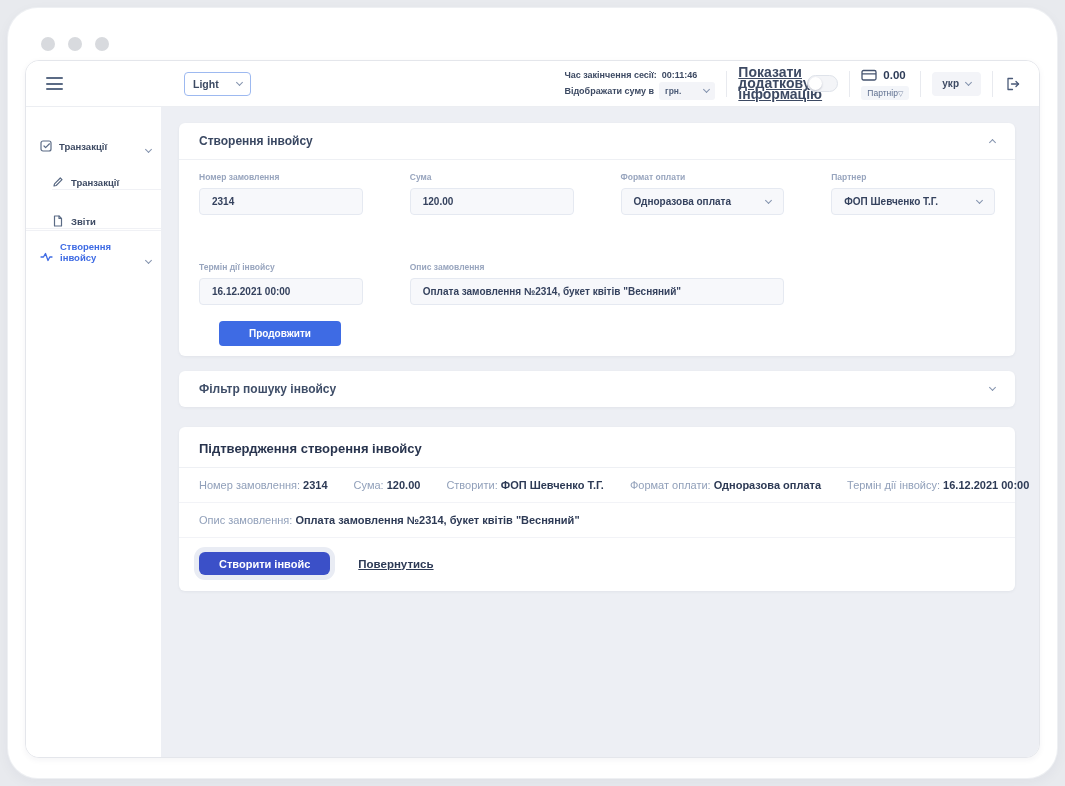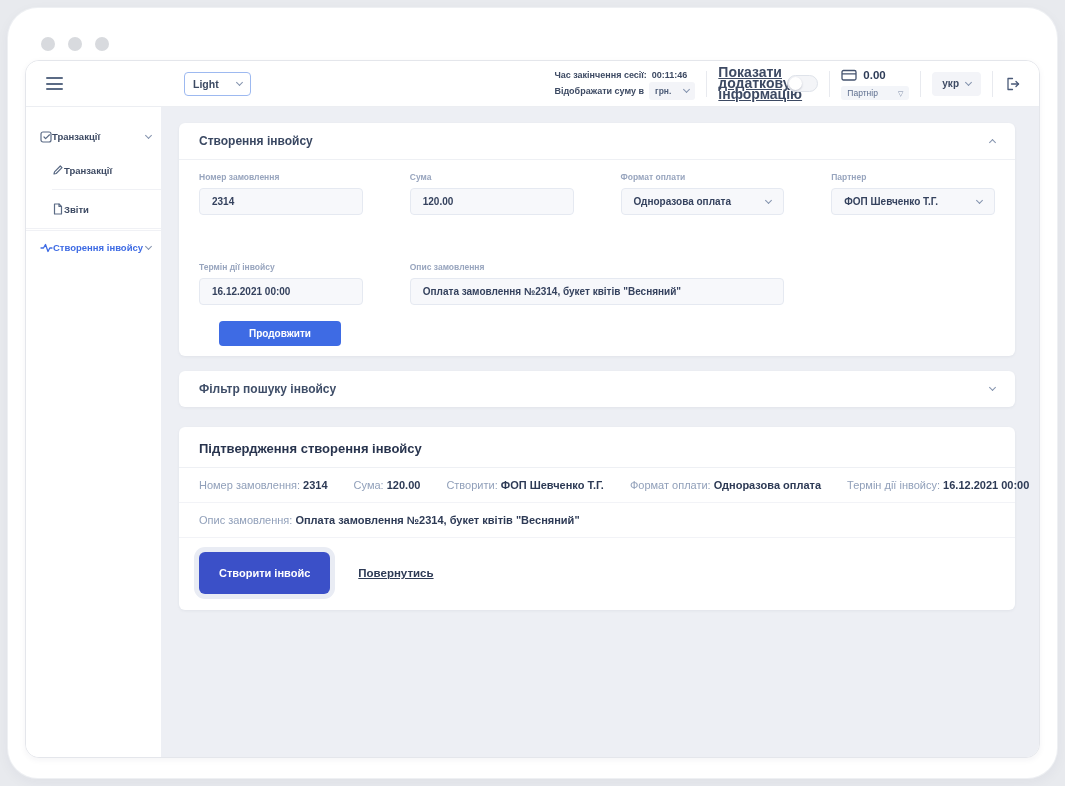--- a/index.html
+++ b/index.html
@@ -45,48 +45,48 @@
   .chev { width:5px; height:5px; border-right:1.4px solid #8392ad; border-bottom:1.4px solid #8392ad; transform:rotate(45deg); margin-top:-3px; }
   .chev.up { transform:rotate(-135deg); margin-top:3px; }
 
   .topbar-right { margin-left:auto; display:flex; align-items:center; gap:11px; }
   .vdiv { width:1px; height:26px; background:#e8eaef; }
 
   .session { font-size:9px; font-weight:bold; color:#3d4a63; line-height:14px; }
   .session-row { display:flex; align-items:center; gap:5px; }
   .mini-select {
     background:#f3f4f8; border-radius:3px; padding:2px 6px; font-size:8.5px; font-weight:bold;
-    color:#4c5b77; display:flex; align-items:center; gap:13px; cursor:pointer;
+    color:#4c5b77; display:flex; align-items:center; gap:23px; cursor:pointer;
   }
   .show-info { font-size:14px; font-weight:bold; color:#3d4a63; line-height:11px; width:58px;text-decoration:underline; }
   .toggle {
     width:31px; height:17px; border-radius:9px; background:#f4f5f8; border:1px solid #dfe3ea;
     position:relative; cursor:pointer;
   }
   .knob { position:absolute; left:1px; top:1px; width:13px; height:13px; border-radius:50%; background:#fff; box-shadow:0 1px 2px rgba(30,40,70,.25); }
 
   .balance { display:flex; flex-direction:column; align-items:flex-start; gap:3px; }
   .balance-top { display:flex; align-items:center; gap:6px; font-size:11.5px; font-weight:bold; color:#2e3c58; }
   .partner-badge {
     background:#f3f5f9; border-radius:3px; padding:2px 6px; font-size:8.5px; color:#5d6e8e;
-    display:flex; align-items:center; gap:20px; cursor:pointer;
+    display:flex; align-items:center; gap:0; cursor:pointer;
   }
   .partner-badge .tri { font-size:7px; line-height:7px; color:#7c8aa5; }
 
   .lang-select {
     background:#f3f4f8; border-radius:4px; height:24px; padding:0 10px; font-size:10px; font-weight:bold;
     color:#3d4a63; display:flex; align-items:center; gap:7px; cursor:pointer;
   }
   .logout { cursor:pointer; display:flex; align-items:center; margin-right:4px; }
 
   
   .body-row { flex:1; display:flex; min-height:0; }
   .sidebar { width:135px; flex:0 0 135px; background:#fff; padding-top:14px; }
   .side-item {
-    display:flex; align-items:center; padding:0 10px 0 14px; height:31px;
+    display:flex; align-items:flex-end; gap:7px; padding:0 10px 0 14px; height:31px;
     font-size:9.5px; font-weight:bold; color:#3d4a63; cursor:pointer;
   }
   .side-item .grow { flex:1; }
   .side-item.sub { padding-left:26px; height:36px; }
   .side-item.blue { color:#3e6be4; }
   .side-sep { height:1px; background:#f0f1f5; margin:1px 0; }
   .side-sep.indent { margin-left:26px; }
   .icon-svg { flex:0 0 auto; display:block; }
 
   .main { flex:1; background:#edeff4; padding:16px 24px 0 18px; overflow:hidden; }
@@ -118,21 +118,21 @@
   }
 
   
   .confirm-title { font-size:13px; font-weight:bold; color:#28344e; padding:14px 20px 11px 20px; }
   .confirm-row { display:flex; align-items:center; gap:26px; padding:11px 20px; flex-wrap:nowrap; }
   .confirm-item { font-size:11px; white-space:nowrap; }
   .confirm-item .lab { color:#91a0ba;margin-top:32px; }
   .confirm-item .val { color:#2d3a55; font-weight:bold; }
   .confirm-buttons { display:flex; align-items:center; gap:28px; padding:14px 20px 16px 20px; }
   .btn-indigo {
-    background:#3b50c8; color:#fff; border:none; border-radius:6px; height:42px; min-width:122px;
+    background:#3b50c8; color:#fff; border:none; border-radius:6px; height:23px; min-width:122px;
     font-family:"Liberation Sans",sans-serif; font-size:11px; font-weight:bold; cursor:pointer; padding:0 20px;
     box-shadow:0 0 0 5px #e9ecf4;
   }
   .back-link { font-size:11.5px; font-weight:bold; color:#2d3a55; text-decoration:underline; cursor:pointer; }
 </style>
 </head>
 <body>
 
 <div class="window">
   <div class="dots">

